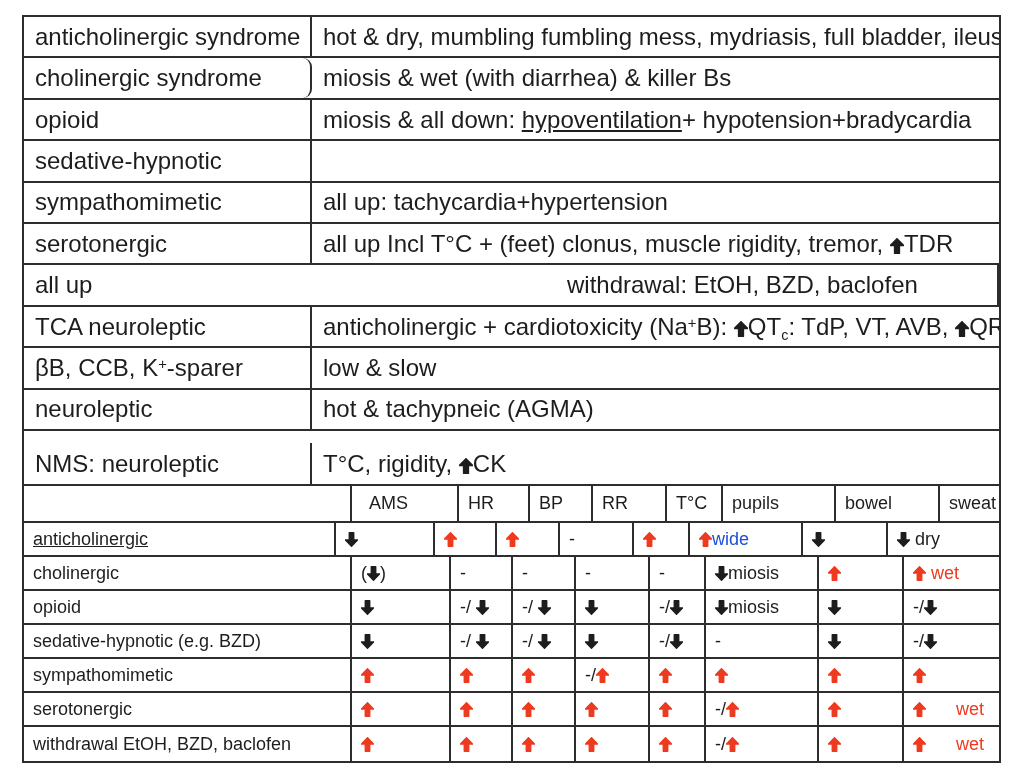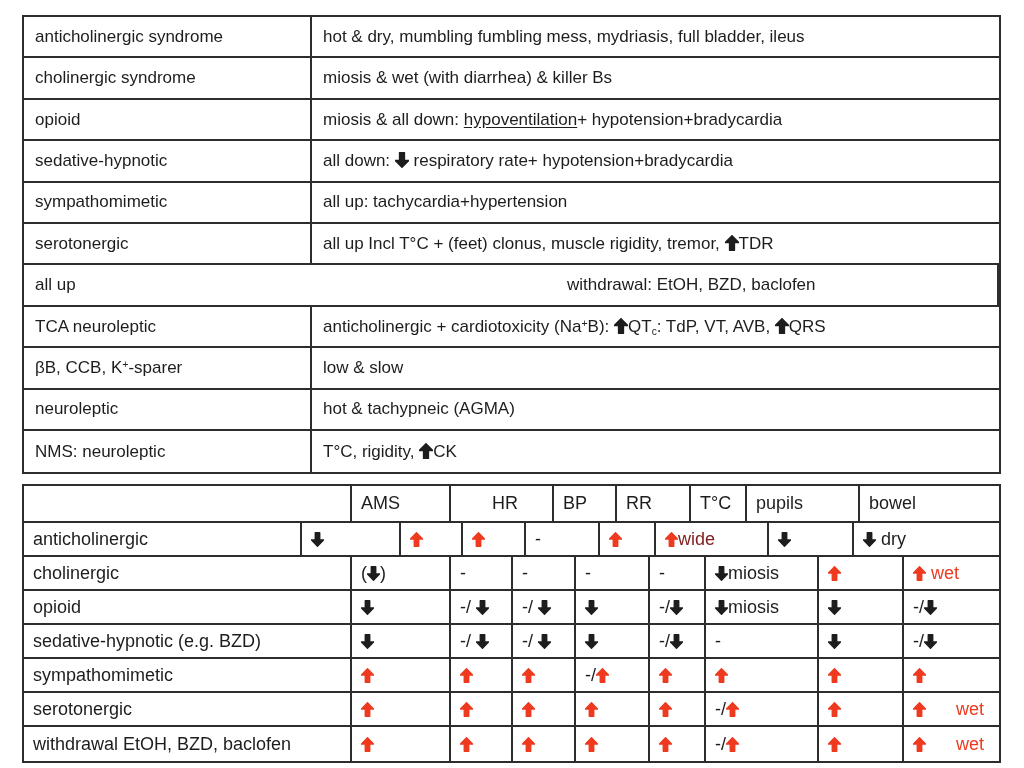--- a/index.html
+++ b/index.html
@@ -1,22 +1,22 @@
 <!DOCTYPE html>
 <html><head>
 <meta charset="utf-8">
 <style>
   html,body{margin:0;padding:0;background:#ffffff;}
   .page{position:relative;width:1024px;height:768px;background:#fff;overflow:hidden;
         font-family:"Liberation Sans", sans-serif;color:#1d1d1d;}
   
   .t1{position:absolute;left:22px;top:15px;width:979px;border:2px solid #2d2d2d;box-sizing:border-box;}
   .r1{display:flex;height:41.4px;border-bottom:2px solid #2d2d2d;box-sizing:border-box;}
-  .r1:last-child{border-bottom:none;}
-  .c1{display:flex;align-items:center;padding:0 11px;box-sizing:border-box;font-size:17px;overflow:hidden;}
+  .r1:last-child{border-bottom:none;margin-top:12px;}
+  .c1{display:flex;align-items:center;padding:0 11px;box-sizing:border-box;font-size:24px;overflow:hidden;}
   .lab1{border-right:2px solid #2d2d2d;flex:none;}
   .val1{flex:1;}
   
   .t2{position:absolute;left:22px;top:484px;width:979px;border:2px solid #2d2d2d;box-sizing:border-box;}
   .r2{display:flex;height:34px;border-bottom:2px solid #2d2d2d;box-sizing:border-box;}
   .r2.head{height:37px;}
   .r2:last-child{border-bottom:none;}
   .c2{display:flex;align-items:center;padding:0 9px;box-sizing:border-box;
       font-size:18px;flex:none;border-right:2px solid #2d2d2d;overflow:hidden;}
   .c2:last-child{border-right:none;flex:1;}
@@ -39,43 +39,38 @@
   <div id="syndrome-table" class="t1">
       <div class="r1">
         <div class="c1 lab1" style="width: 288px;">
           <span class="txt"><span class="seg">anticholinergic syndrome</span></span>
         </div>
         <div class="c1 val1">
           <span class="txt"><span class="seg b">hot &amp; dry, mumbling fumbling mess,</span><span class="seg"> mydriasis, full bladder, ileus</span></span>
         </div>
       </div>
       <div class="r1">
-        <div class="c1 lab1" style="width: 288px;">
+        <div class="c1 lab1" style="width: 288px; border-radius: 9px;">
           <span class="txt"><span class="seg">cholinergic syndrome</span></span>
         </div>
         <div class="c1 val1">
           <span class="txt"><span class="seg b">miosis</span><span class="seg"> &amp; </span><span class="seg b">wet</span><span class="seg"> (with diarrhea) &amp; </span><span class="seg b">killer Bs</span></span>
         </div>
       </div>
       <div class="r1">
         <div class="c1 lab1" style="width: 288px;">
           <span class="txt"><span class="seg">opioid</span></span>
         </div>
         <div class="c1 val1">
           <span class="txt"><span class="seg b">miosis &amp; all down</span><span class="seg">: </span><span class="seg u">hypoventilation</span><span class="seg">+ hypotension+bradycardia</span></span>
         </div>
       </div>
       <div class="r1">
         <div class="c1 lab1" style="width: 288px;">
           <span class="txt"><span class="seg">sedative-hypnotic</span></span>
-        </div>
-        <div class="c1 val1">
-          <span class="txt"><span class="seg">all down: </span><span class="arr big"><svg viewBox="0 0 14 16">
-                <polygon points="7,0.7 13.6,7.5 9.4,7.5 9.4,15.3 4.6,15.3 4.6,7.5 0.4,7.5" fill="#1d1d1d" stroke="#1d1d1d" stroke-width="1.5" stroke-linejoin="round" transform="rotate(180 7 8)"></polygon>
-              </svg></span><span class="seg"> respiratory rate+ hypotension+bradycardia</span></span>
         </div>
       </div>
       <div class="r1">
         <div class="c1 lab1" style="width: 288px;">
           <span class="txt"><span class="seg">sympathomimetic</span></span>
         </div>
         <div class="c1 val1">
           <span class="txt"><span class="seg">all up: tachycardia+hypertension</span></span>
         </div>
       </div>
@@ -134,44 +129,47 @@
                 <polygon points="7,0.7 13.6,7.5 9.4,7.5 9.4,15.3 4.6,15.3 4.6,7.5 0.4,7.5" fill="#1d1d1d" stroke="#1d1d1d" stroke-width="1.5" stroke-linejoin="round"></polygon>
               </svg></span><span class="seg">CK</span></span>
         </div>
       </div>
     </div>
   <div id="signs-table" class="t2">
       <div class="r2 head">
         <div class="c2" style="width: 328px;">
           <span class="txt"></span>
         </div>
-        <div class="c2" style="width: 99px;">
+        <div class="c2" style="width: 99px; margin-left: 8px;">
           <span class="txt"><span class="seg">AMS</span></span>
         </div>
-        <div class="c2" style="width: 71px; margin-left: 32px;">
+        <div class="c2" style="width: 71px;">
           <span class="txt"><span class="seg">HR</span></span>
         </div>
         <div class="c2" style="width: 63px;">
           <span class="txt"><span class="seg">BP</span></span>
         </div>
         <div class="c2" style="width: 74px;">
           <span class="txt"><span class="seg">RR</span></span>
         </div>
         <div class="c2" style="width: 56px;">
           <span class="txt"><span class="seg">T°C</span></span>
         </div>
         <div class="c2" style="width: 113px;">
           <span class="txt"><span class="seg">pupils</span></span>
         </div>
         <div class="c2" style="width: 104px;">
           <span class="txt"><span class="seg">bowel</span></span>
         </div>
-      </div>
-      <div class="r2">
-        <div class="c2" style="width: 278px;">
+        <div class="c2" style="width: 99px;">
+          <span class="txt"><span class="seg">sweat</span></span>
+        </div>
+      </div>
+      <div class="r2">
+        <div class="c2" style="width: 312px; text-decoration: underline;">
           <span class="txt"><span class="seg">anticholinergic</span></span>
         </div>
         <div class="c2" style="width: 99px;">
           <span class="txt"><span class="arr"><svg viewBox="0 0 14 16">
                 <polygon points="7,0.7 13.6,7.5 9.4,7.5 9.4,15.3 4.6,15.3 4.6,7.5 0.4,7.5" fill="#1d1d1d" stroke="#1d1d1d" stroke-width="1.5" stroke-linejoin="round" transform="rotate(180 7 8)"></polygon>
               </svg></span></span>
         </div>
         <div class="c2" style="width: 62px;">
           <span class="txt"><span class="arr"><svg viewBox="0 0 14 16">
                 <polygon points="7,0.7 13.6,7.5 9.4,7.5 9.4,15.3 4.6,15.3 4.6,7.5 0.4,7.5" fill="#ee3a1f" stroke="#ee3a1f" stroke-width="1.5" stroke-linejoin="round"></polygon>
@@ -186,21 +184,21 @@
           <span class="txt"><span class="seg">-</span></span>
         </div>
         <div class="c2" style="width: 56px;">
           <span class="txt"><span class="arr"><svg viewBox="0 0 14 16">
                 <polygon points="7,0.7 13.6,7.5 9.4,7.5 9.4,15.3 4.6,15.3 4.6,7.5 0.4,7.5" fill="#ee3a1f" stroke="#ee3a1f" stroke-width="1.5" stroke-linejoin="round"></polygon>
               </svg></span></span>
         </div>
         <div class="c2" style="width: 113px;">
           <span class="txt"><span class="arr"><svg viewBox="0 0 14 16">
                 <polygon points="7,0.7 13.6,7.5 9.4,7.5 9.4,15.3 4.6,15.3 4.6,7.5 0.4,7.5" fill="#ee3a1f" stroke="#ee3a1f" stroke-width="1.5" stroke-linejoin="round"></polygon>
-              </svg></span><span class="seg" style="color: #7f1d1d;">wide</span></span>
+              </svg></span><span class="seg" style="color: #1d4ed8;">wide</span></span>
         </div>
         <div class="c2" style="width: 85px;">
           <span class="txt"><span class="arr"><svg viewBox="0 0 14 16">
                 <polygon points="7,0.7 13.6,7.5 9.4,7.5 9.4,15.3 4.6,15.3 4.6,7.5 0.4,7.5" fill="#1d1d1d" stroke="#1d1d1d" stroke-width="1.5" stroke-linejoin="round" transform="rotate(180 7 8)"></polygon>
               </svg></span></span>
         </div>
         <div class="c2" style="width: 99px;">
           <span class="txt"><span class="arr"><svg viewBox="0 0 14 16">
                 <polygon points="7,0.7 13.6,7.5 9.4,7.5 9.4,15.3 4.6,15.3 4.6,7.5 0.4,7.5" fill="#1d1d1d" stroke="#1d1d1d" stroke-width="1.5" stroke-linejoin="round" transform="rotate(180 7 8)"></polygon>
               </svg></span><span class="seg"> dry</span></span>

